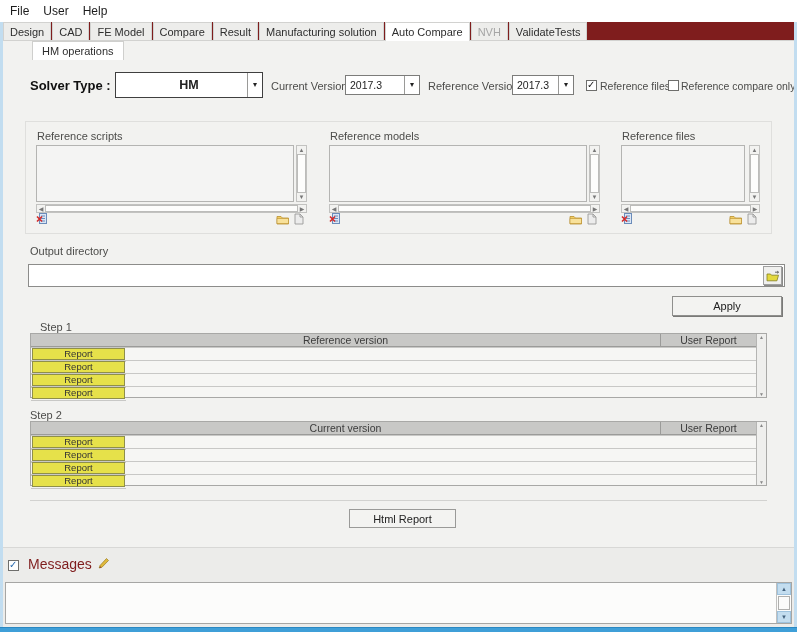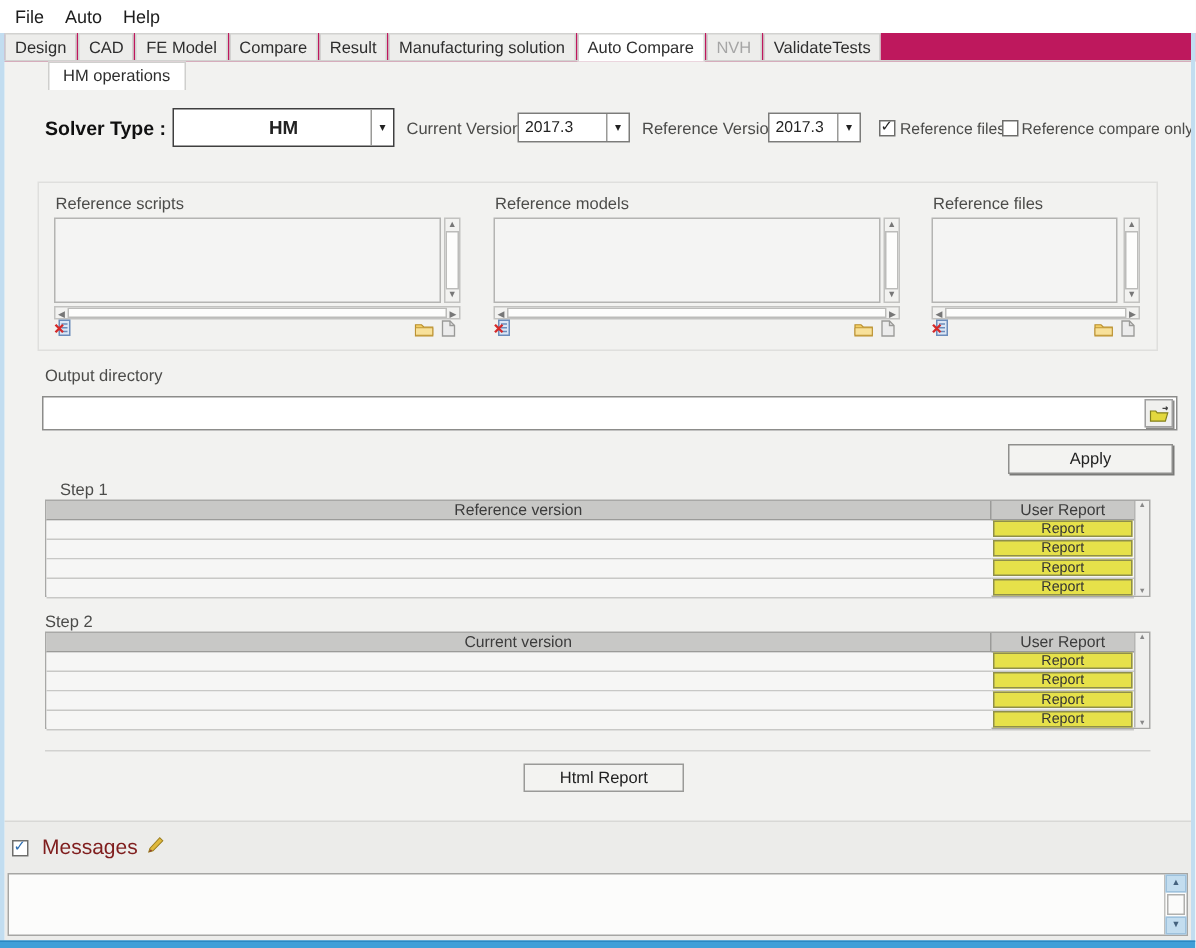--- a/index.html
+++ b/index.html
@@ -5,21 +5,21 @@
   html,body{margin:0;padding:0;}
   .window{position:relative;width:797px;height:632px;background:#ffffff;
     font-family:"Liberation Sans",sans-serif;overflow:hidden;color:#222;padding-left:44px;}
   .abs{position:absolute;}
 
   
   .menubar{left:0;top:0;width:797px;height:22px;background:#fff;display:flex;align-items:center;padding-left:3px;box-sizing:border-box;}
   .menu-item{font-size:12px;color:#1c1c1c;padding:3px 7px;cursor:default;}
 
   
-  .tabrow{left:0;top:22px;width:797px;height:19px;background:#be185d;border-bottom:1px solid #d2d2d0;display:flex;align-items:flex-end;padding-left:3px;box-sizing:border-box;}
+  .tabrow{left:0;top:22px;width:797px;height:19px;background:#7f1d1d;border-bottom:1px solid #d2d2d0;display:flex;align-items:flex-end;padding-left:3px;box-sizing:border-box;}
   .tab{font-size:11px;color:#2e2e2e;background:#ededeb;border:1px solid #d2d2d0;border-bottom:none;
        padding:3px 6px 2px 6px;margin-right:1px;height:18px;box-sizing:border-box;white-space:nowrap;}
   .tab.active{background:#ffffff;height:19px;margin-bottom:-1px;position:relative;z-index:2;}
   .tab.disabled{color:#a5a5a5;}
   .subtab{left:32px;top:41px;height:19px;background:#ffffff;border:1px solid #cfcfcd;border-bottom:none;
        font-size:11px;color:#2e2e2e;padding:3px 9px 0 9px;box-sizing:border-box;z-index:3;}
 
   
   .upper-panel{left:3px;top:41px;width:791px;height:507px;background:#f2f2f0;border-bottom:1px solid #d8d8d6;box-sizing:border-box;}
   .msg-zone{left:3px;top:548px;width:791px;height:79px;background:#ececea;}
@@ -57,21 +57,21 @@
 
   .push-btn{background:#f3f3f1;border:1px solid #8f8f8d;box-shadow:1px 1px 0 #7a7a78;box-sizing:border-box;
     font-size:11px;color:#222;display:flex;align-items:center;justify-content:center;}
 
   
   .steptable{border:1px solid #a8a8a6;box-sizing:border-box;background:#f6f6f4;display:flex;flex-direction:row;}
   .tmain{flex:1;display:flex;flex-direction:column;}
   .thead{height:13px;background:#c8c8c6;border-bottom:1px solid #9b9b99;display:flex;flex-direction:row;}
   .hmain{flex:1;font-size:10.5px;color:#3c3c3c;text-align:center;line-height:12px;border-right:1px solid #9b9b99;}
   .hrep{width:95px;font-size:10.5px;color:#3c3c3c;text-align:center;line-height:12px;}
-  .trow{height:13px;display:flex;flex-direction:row;}
+  .trow{height:13px;display:flex;flex-direction:column;}
   .cmain{flex:1;background:#f6f6f5;border-bottom:1px solid #c8c8c6;}
   .crep{width:95px;border-bottom:1px solid #c8c8c6;display:flex;}
   .repbtn{flex:1;margin:0 1px 1px 1px;background:#e6e14a;border:1px solid #8f8f4a;box-sizing:border-box;
     font-size:9.5px;color:#333;text-align:center;line-height:10px;}
   .tscroll{width:9px;background:#efefed;border-left:1px solid #b5b5b3;display:flex;flex-direction:column;justify-content:space-between;}
   .tscroll span{font-size:5px;color:#888;text-align:center;line-height:6px;}
 
   .separator{height:1px;background:#d2d2d0;}
 
   
@@ -88,21 +88,21 @@
 </head>
 <body>
 
 <div class="window">
 
   <div class="abs upper-panel"></div>
   <div class="abs msg-zone"></div>
 
   <div class="abs menubar">
     <div class="menu-item">File</div>
-    <div class="menu-item">Auto</div>
+    <div class="menu-item">User</div>
     <div class="menu-item">Help</div>
   </div>
 
   <div class="abs tabrow">
     <div class="tab">Design</div>
     <div class="tab">CAD</div>
     <div class="tab">FE Model</div>
     <div class="tab">Compare</div>
     <div class="tab">Result</div>
     <div class="tab">Manufacturing solution</div>

